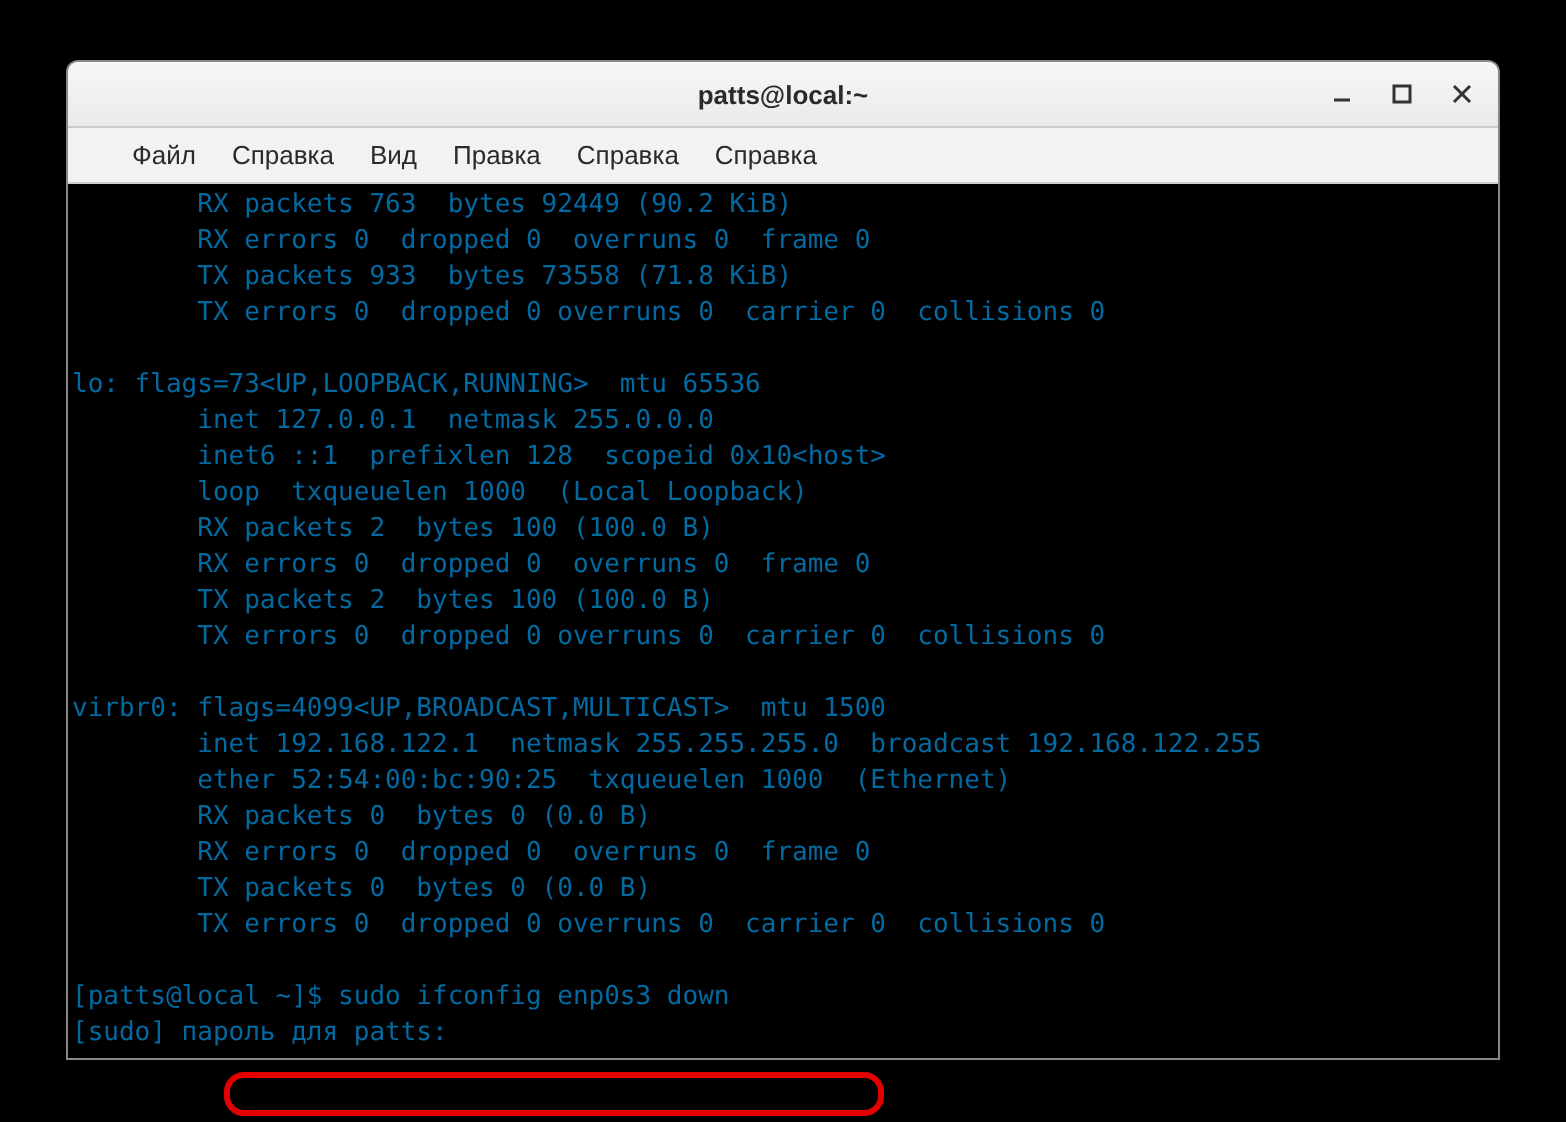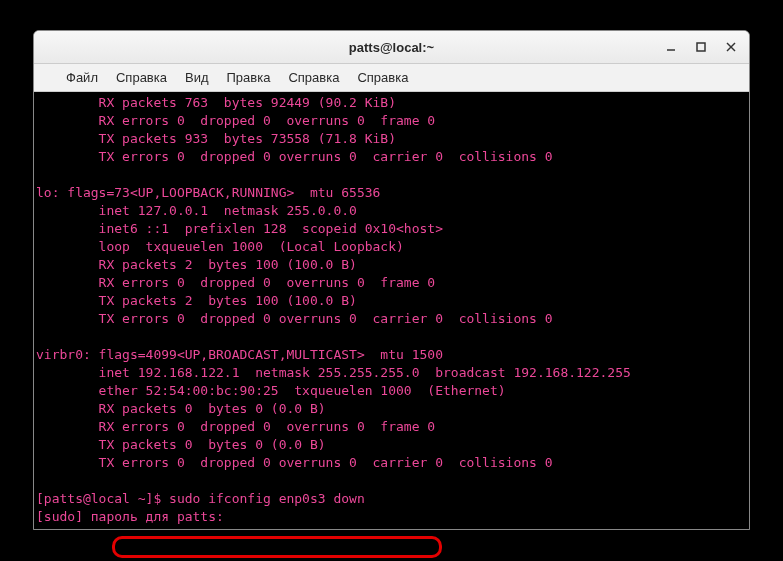--- a/index.html
+++ b/index.html
@@ -64,21 +64,21 @@
     }
     .menuitem {
       font-size: 13px;
       color: #2a2a2a;
       padding: 4px 8px;
       cursor: pointer;
       border-radius: 3px;
     }
     .terminal {
       background: #000;
-      color: #ec4899;
+      color: #0369a1;
       font-family: "DejaVu Sans Mono", "Liberation Mono", monospace;
       font-size: 13px;
       line-height: 18px;
       padding: 2px 2px;
       height: calc(100% - 61px);
       white-space: pre;
       overflow: hidden;
     }
     .highlight-box {
       position: absolute;

